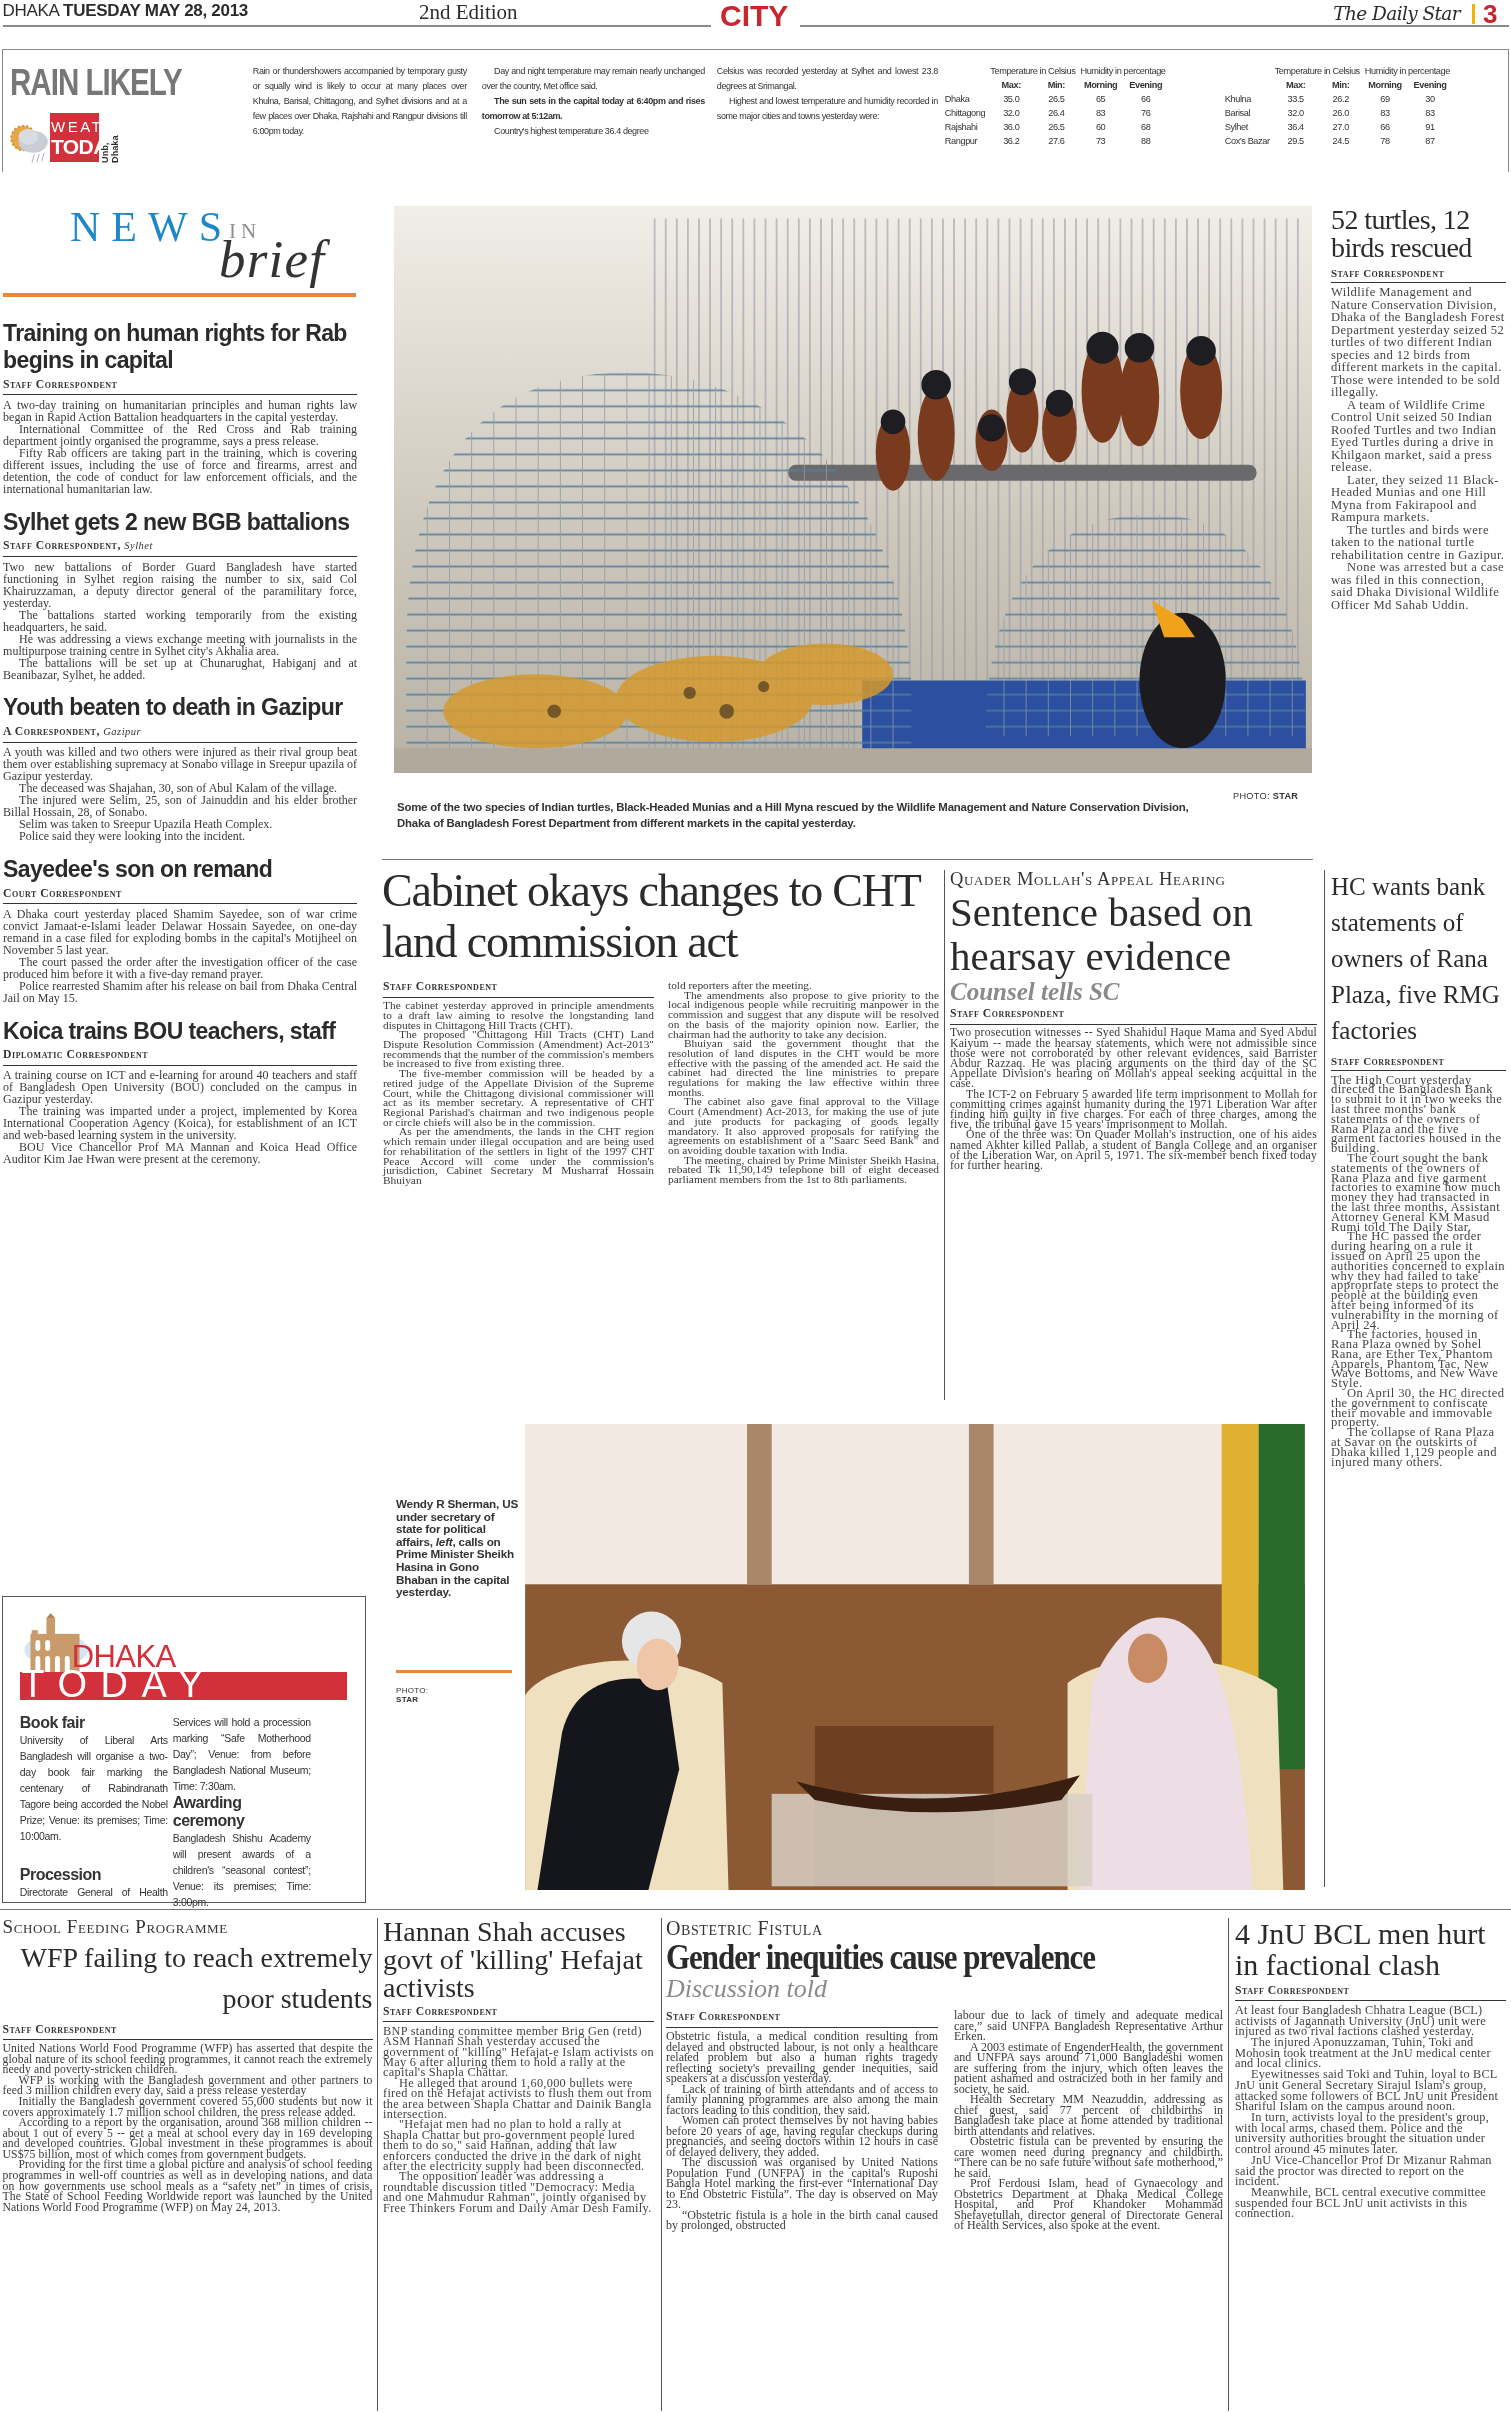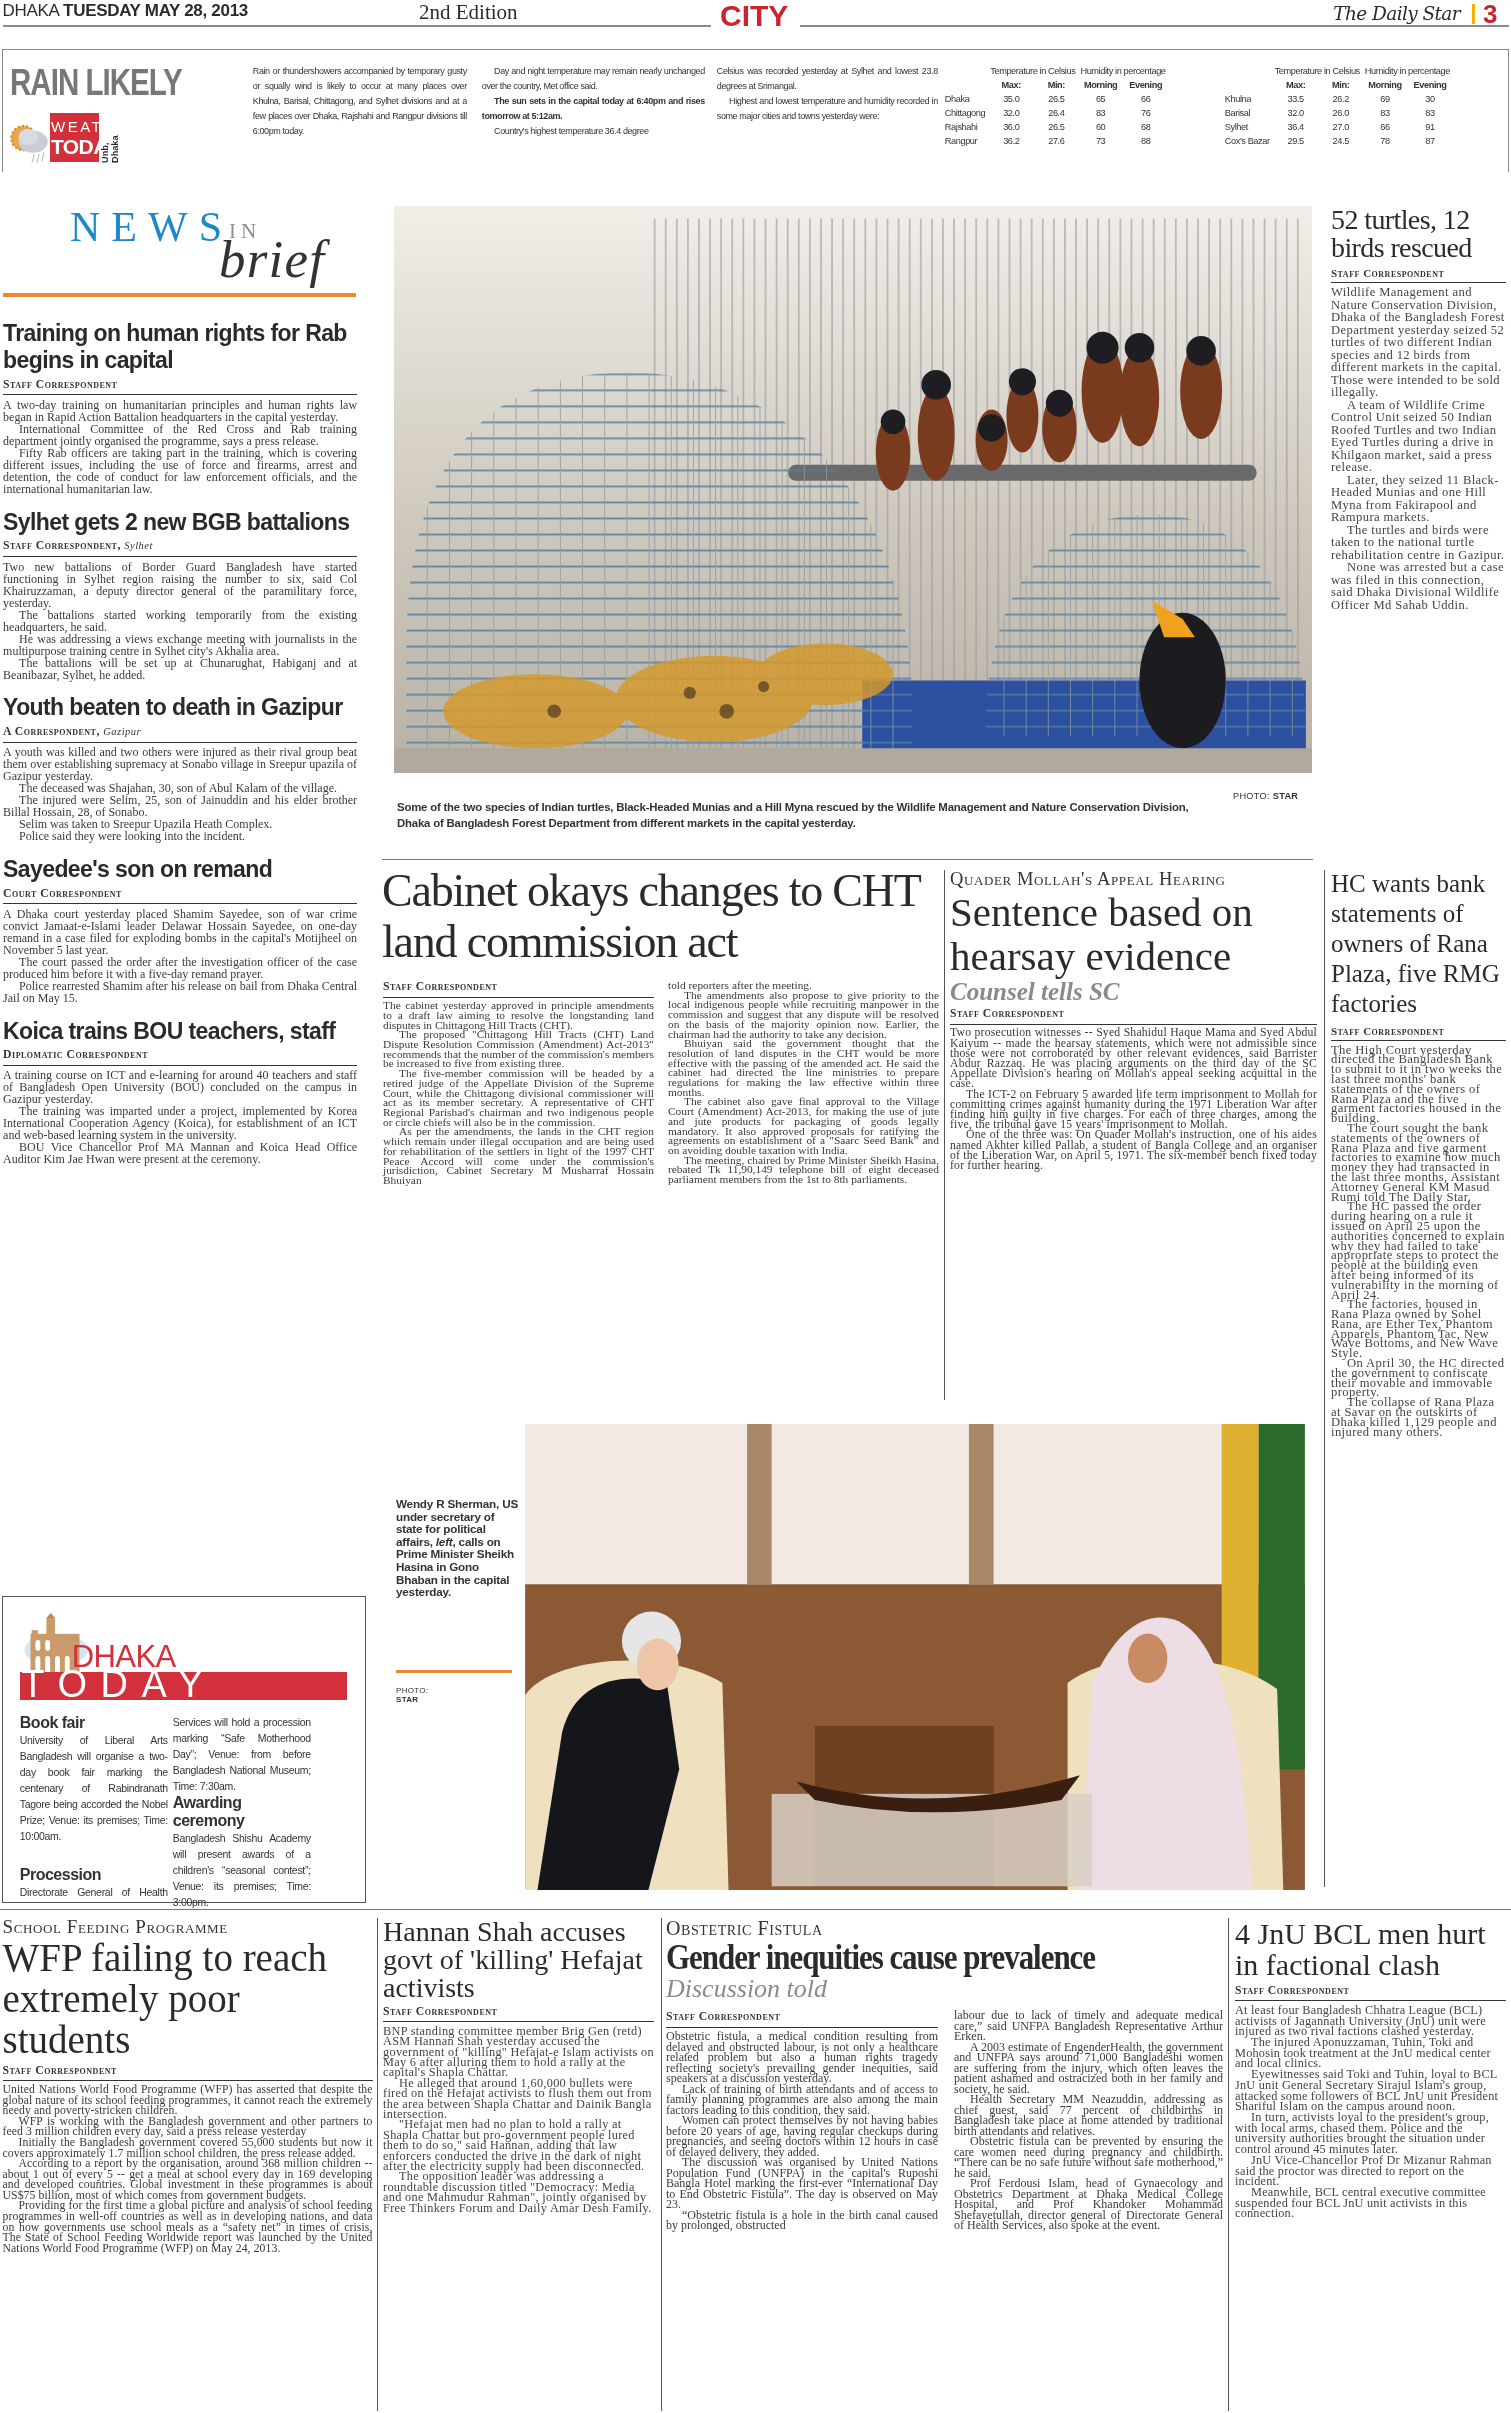--- a/index.html
+++ b/index.html
@@ -401,21 +401,21 @@
   <div class="byline-rule" style="margin:3.7px 0 3.7px;"></div>
   <div class="body-text" id="mollah-body" style="font-size:11.7px; line-height:10.2px; letter-spacing:0.2px;">
       <p>Two prosecution witnesses -- Syed Shahidul Haque Mama and Syed Abdul Kaiyum -- made the hearsay statements, which were not admissible since those were not corroborated by other relevant evidences, said Barrister Abdur Razzaq. He was placing arguments on the third day of the SC Appellate Division's hearing on Mollah's appeal seeking acquittal in the case.</p>
       <p>The ICT-2 on February 5 awarded life term imprisonment to Mollah for committing crimes against humanity during the 1971 Liberation War after finding him guilty in five charges. For each of three charges, among the five, the tribunal gave 15 years' imprisonment to Mollah.</p>
       <p>One of the three was: On Quader Mollah's instruction, one of his aides named Akhter killed Pallab, a student of Bangla College and an organiser of the Liberation War, on April 5, 1971. The six-member bench fixed today for further hearing.</p>
     </div>
 </div>
 
 <div class="abs vrule" style="left:1324px; top:870px; height:1017px;"></div>
 <div class="abs" style="left:1331px; top:869px; width:175px;">
-  <div class="big-head" style="font-size:25px; line-height:30px; letter-spacing:0;">HC wants bank statements of owners of Rana Plaza, five RMG factories</div>
+  <div class="big-head" style="font-size:25px; line-height:36px; letter-spacing:0;">HC wants bank statements of owners of Rana Plaza, five RMG factories</div>
   <div class="byline" style="margin-top:6.2px; font-size:11px;">Staff Correspondent</div>
   <div class="byline-rule" style="margin:2.5px 0 5px;"></div>
   <div class="narrow" id="hc-body" style="font-size:12.6px; line-height:9.8px;">
       <p>The High Court yesterday directed the Bangladesh Bank to submit to it in two weeks the last three months' bank statements of the owners of Rana Plaza and the five garment factories housed in the building.</p>
       <p>The court sought the bank statements of the owners of Rana Plaza and five garment factories to examine how much money they had transacted in the last three months, Assistant Attorney General KM Masud Rumi told The Daily Star.</p>
       <p>The HC passed the order during hearing on a rule it issued on April 25 upon the authorities concerned to explain why they had failed to take appropriate steps to protect the people at the building even after being informed of its vulnerability in the morning of April 24.</p>
       <p>The factories, housed in Rana Plaza owned by Sohel Rana, are Ether Tex, Phantom Apparels, Phantom Tac, New Wave Bottoms, and New Wave Style.</p>
       <p>On April 30, the HC directed the government to confiscate their movable and immovable property.</p>
       <p>The collapse of Rana Plaza at Savar on the outskirts of Dhaka killed 1,129 people and injured many others.</p>
     </div>
@@ -442,21 +442,21 @@
     <ellipse cx="1010" cy="380" rx="32" ry="40" fill="#c98b64"></ellipse>
     <rect x="400" y="600" width="520" height="150" fill="#d8d0c6" opacity="0.85"></rect>
     <path d="M440 580 Q660 640 900 570 L870 610 Q660 650 470 610 Z" fill="#3a1e10"></path>
   </svg>
 </div>
 
 <div class="abs hrule" style="left:0; top:1909px; width:1511px;"></div>
 
 <div class="abs" style="left:2.5px; top:1916px; width:370px;">
   <div class="kicker" style="font-size:19px; line-height:21px;">School Feeding Programme</div>
-  <div class="big-head" style="font-size:39px; line-height:41px; letter-spacing:0;">WFP failing to reach extremely poor students</div>
+  <div class="big-head" style="font-size:28px; line-height:41px; letter-spacing:0;text-align:right;">WFP failing to reach extremely poor students</div>
   <div class="byline" style="margin-top:3.7px;">Staff Correspondent</div>
   <div class="byline-rule" style="margin:3.7px 0 3.7px;"></div>
   <div class="body-text" id="wfp-body" style="font-size:11.7px; line-height:10.6px; letter-spacing:0.1px;">
       <p>United Nations World Food Programme (WFP) has asserted that despite the global nature of its school feeding programmes, it cannot reach the extremely needy and poverty-stricken children.</p>
       <p>WFP is working with the Bangladesh government and other partners to feed 3 million children every day, said a press release yesterday</p>
       <p>Initially the Bangladesh government covered 55,000 students but now it covers approximately 1.7 million school children, the press release added.</p>
       <p>According to a report by the organisation, around 368 million children -- about 1 out of every 5 -- get a meal at school every day in 169 developing and developed countries. Global investment in these programmes is about US$75 billion, most of which comes from government budgets.</p>
       <p>Providing for the first time a global picture and analysis of school feeding programmes in well-off countries as well as in developing nations, and data on how governments use school meals as a “safety net” in times of crisis, The State of School Feeding Worldwide report was launched by the United Nations World Food Programme (WFP) on May 24, 2013.</p>
     </div>
 </div>

